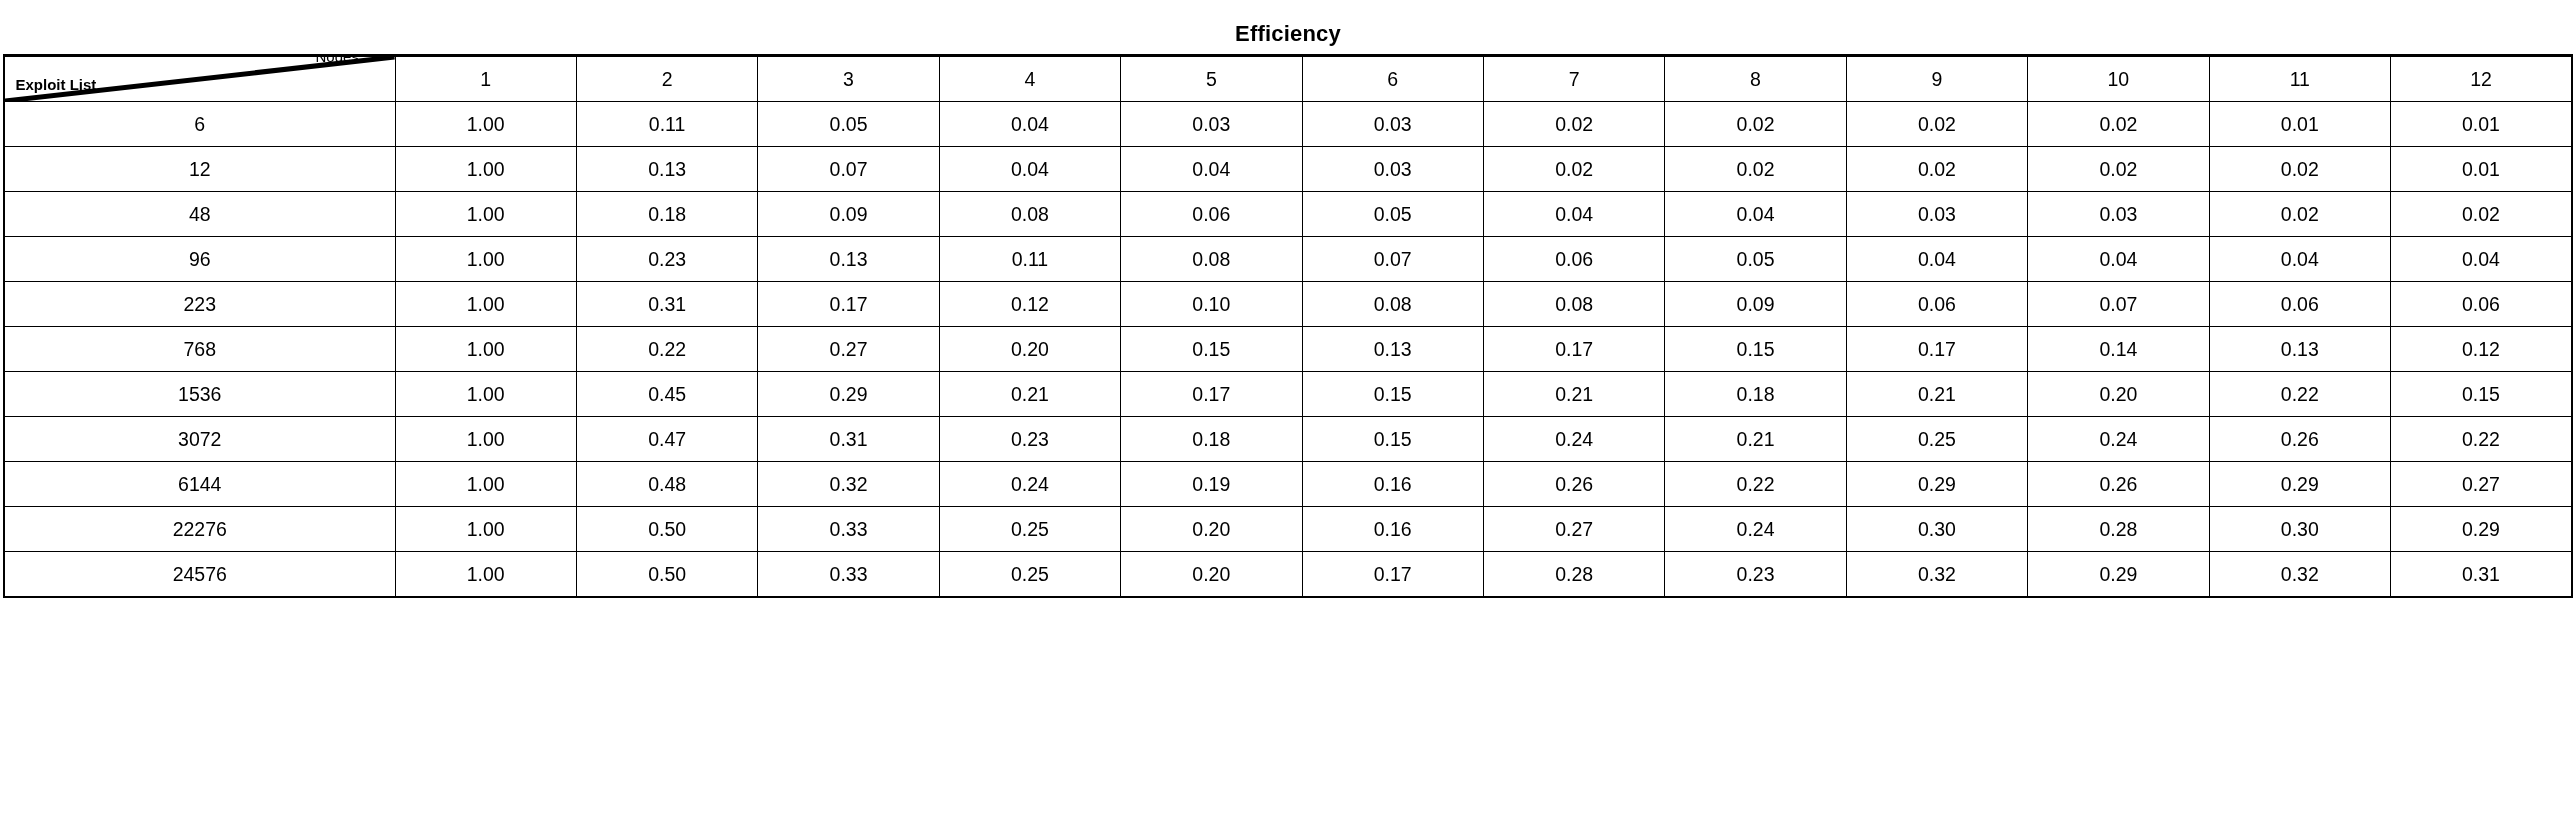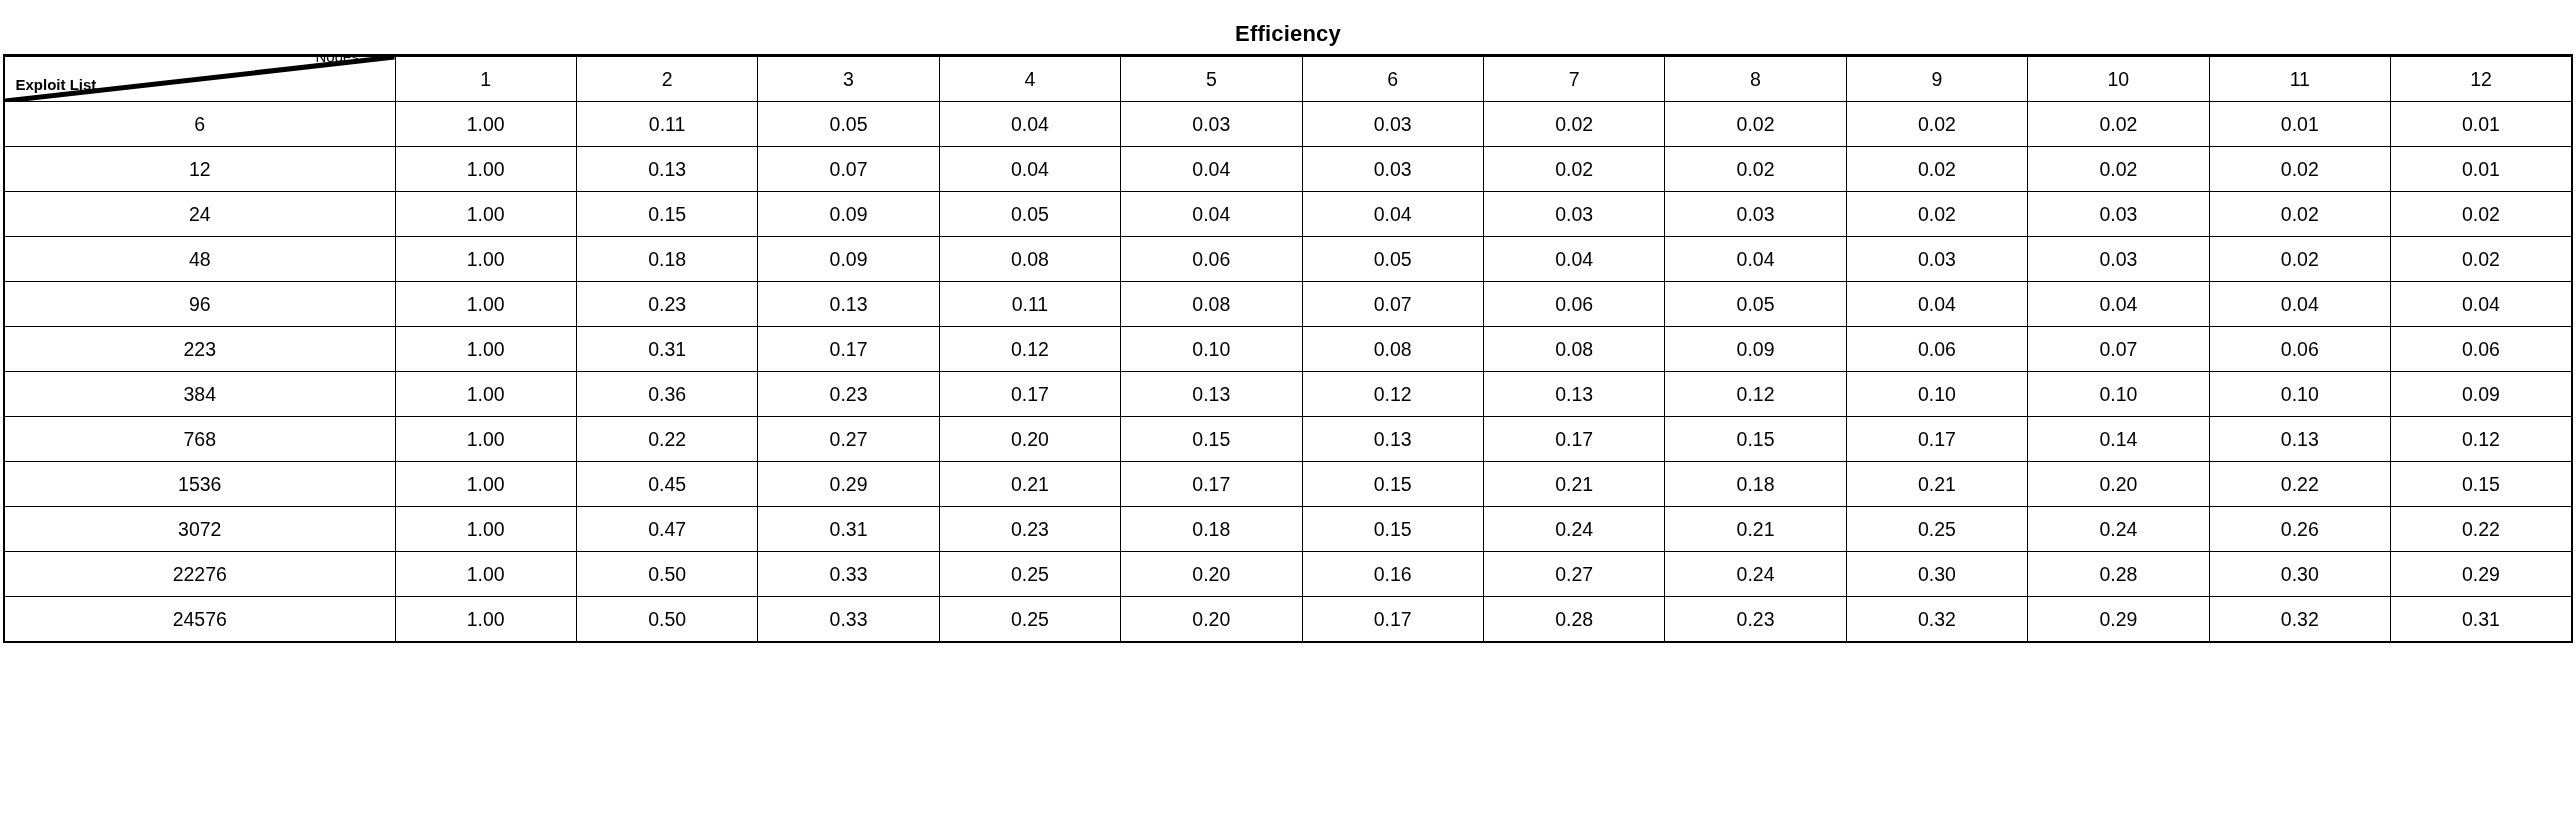--- a/index.html
+++ b/index.html
@@ -155,35 +155,20 @@
           <td>0.04</td>
           <td>0.03</td>
           <td>0.02</td>
           <td>0.02</td>
           <td>0.02</td>
           <td>0.02</td>
           <td>0.02</td>
           <td>0.01</td>
         </tr>
         <tr>
-          <td class="rowhead">24</td>
-          <td>1.00</td>
-          <td>0.15</td>
-          <td>0.09</td>
-          <td>0.05</td>
-          <td>0.04</td>
-          <td>0.04</td>
-          <td>0.03</td>
-          <td>0.03</td>
-          <td>0.02</td>
-          <td>0.03</td>
-          <td>0.02</td>
-          <td>0.02</td>
-        </tr>
-        <tr>
           <td class="rowhead">48</td>
           <td>1.00</td>
           <td>0.18</td>
           <td>0.09</td>
           <td>0.08</td>
           <td>0.06</td>
           <td>0.05</td>
           <td>0.04</td>
           <td>0.04</td>
           <td>0.03</td>
@@ -213,35 +198,20 @@
           <td>0.17</td>
           <td>0.12</td>
           <td>0.10</td>
           <td>0.08</td>
           <td>0.08</td>
           <td>0.09</td>
           <td>0.06</td>
           <td>0.07</td>
           <td>0.06</td>
           <td>0.06</td>
-        </tr>
-        <tr>
-          <td class="rowhead">384</td>
-          <td>1.00</td>
-          <td>0.36</td>
-          <td>0.23</td>
-          <td>0.17</td>
-          <td>0.13</td>
-          <td>0.12</td>
-          <td>0.13</td>
-          <td>0.12</td>
-          <td>0.10</td>
-          <td>0.10</td>
-          <td>0.10</td>
-          <td>0.09</td>
         </tr>
         <tr>
           <td class="rowhead">768</td>
           <td>1.00</td>
           <td>0.22</td>
           <td>0.27</td>
           <td>0.20</td>
           <td>0.15</td>
           <td>0.13</td>
           <td>0.17</td>
@@ -273,20 +243,35 @@
           <td>0.31</td>
           <td>0.23</td>
           <td>0.18</td>
           <td>0.15</td>
           <td>0.24</td>
           <td>0.21</td>
           <td>0.25</td>
           <td>0.24</td>
           <td>0.26</td>
           <td>0.22</td>
+        </tr>
+        <tr>
+          <td class="rowhead">6144</td>
+          <td>1.00</td>
+          <td>0.48</td>
+          <td>0.32</td>
+          <td>0.24</td>
+          <td>0.19</td>
+          <td>0.16</td>
+          <td>0.26</td>
+          <td>0.22</td>
+          <td>0.29</td>
+          <td>0.26</td>
+          <td>0.29</td>
+          <td>0.27</td>
         </tr>
         <tr>
           <td class="rowhead">22276</td>
           <td>1.00</td>
           <td>0.50</td>
           <td>0.33</td>
           <td>0.25</td>
           <td>0.20</td>
           <td>0.16</td>
           <td>0.27</td>

